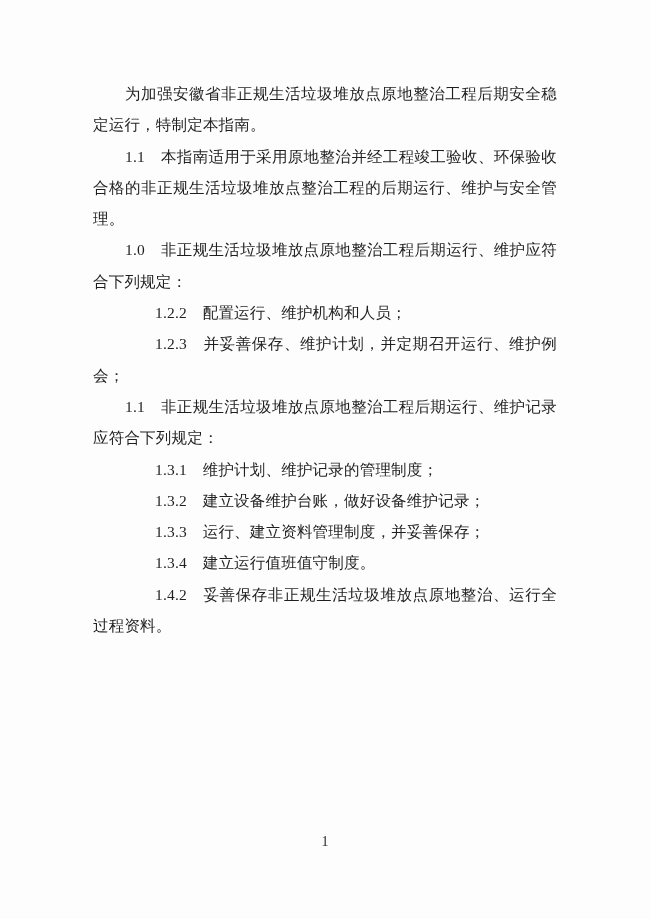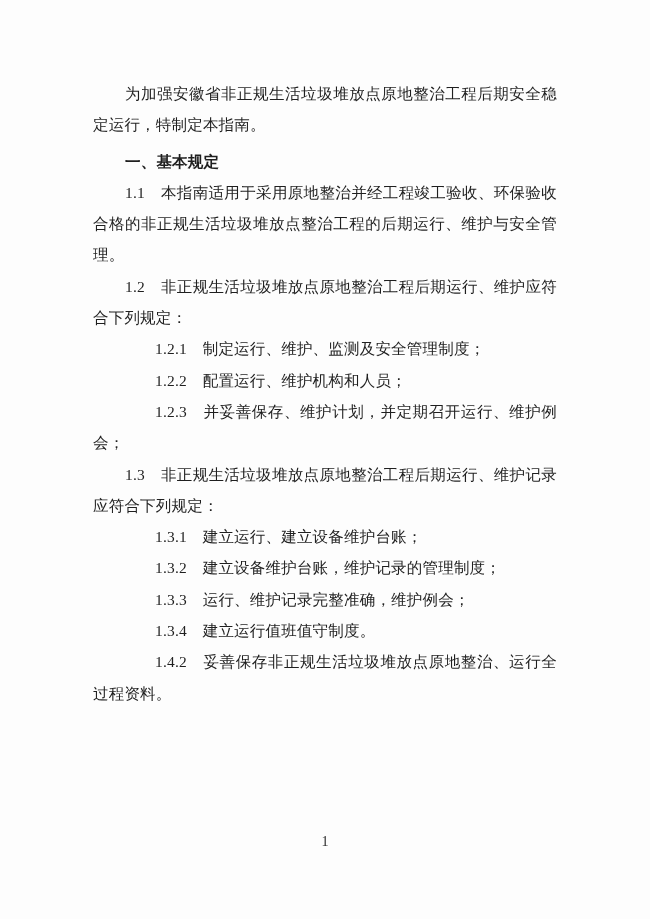--- a/index.html
+++ b/index.html
@@ -42,29 +42,27 @@
     line-height: 20px;
     color: #2a2a2a;
   }
 </style>
 </head>
 <body>
 
 <div class="page">
   <div class="doc-body">
     <p class="ind2">为加强安徽省非正规生活垃圾堆放点原地整治工程后期安全稳定运行，特制定本指南。</p>
-    <p class="ind2 heading">一、基本规定</p>
     <p class="ind2">1.1　本指南适用于采用原地整治并经工程竣工验收、环保验收合格的非正规生活垃圾堆放点整治工程的后期运行、维护与安全管理。</p>
-    <p class="ind2">1.2　非正规生活垃圾堆放点原地整治工程后期运行、维护应符合下列规定：</p>
-    <p class="ind4">1.2.1　制定运行、维护、监测及安全管理制度；</p>
+    <p class="ind2">1.0　非正规生活垃圾堆放点原地整治工程后期运行、维护应符合下列规定：</p>
     <p class="ind4">1.2.2　配置运行、维护机构和人员；</p>
     <p class="ind4">1.2.3　并妥善保存、维护计划，并定期召开运行、维护例会；</p>
-    <p class="ind2">1.3　非正规生活垃圾堆放点原地整治工程后期运行、维护记录应符合下列规定：</p>
-    <p class="ind4">1.3.1　建立运行、建立设备维护台账；</p>
-    <p class="ind4">1.3.2　建立设备维护台账，维护记录的管理制度；</p>
-    <p class="ind4">1.3.3　运行、维护记录完整准确，维护例会；</p>
+    <p class="ind2">1.1　非正规生活垃圾堆放点原地整治工程后期运行、维护记录应符合下列规定：</p>
+    <p class="ind4">1.3.1　维护计划、维护记录的管理制度；</p>
+    <p class="ind4">1.3.2　建立设备维护台账，做好设备维护记录；</p>
+    <p class="ind4">1.3.3　运行、建立资料管理制度，并妥善保存；</p>
     <p class="ind4">1.3.4　建立运行值班值守制度。</p>
     <p class="ind4">1.4.2　妥善保存非正规生活垃圾堆放点原地整治、运行全过程资料。</p>
   </div>
   <div class="page-footer">
     <span>1</span>
   </div>
 </div>
 
 </body></html>

